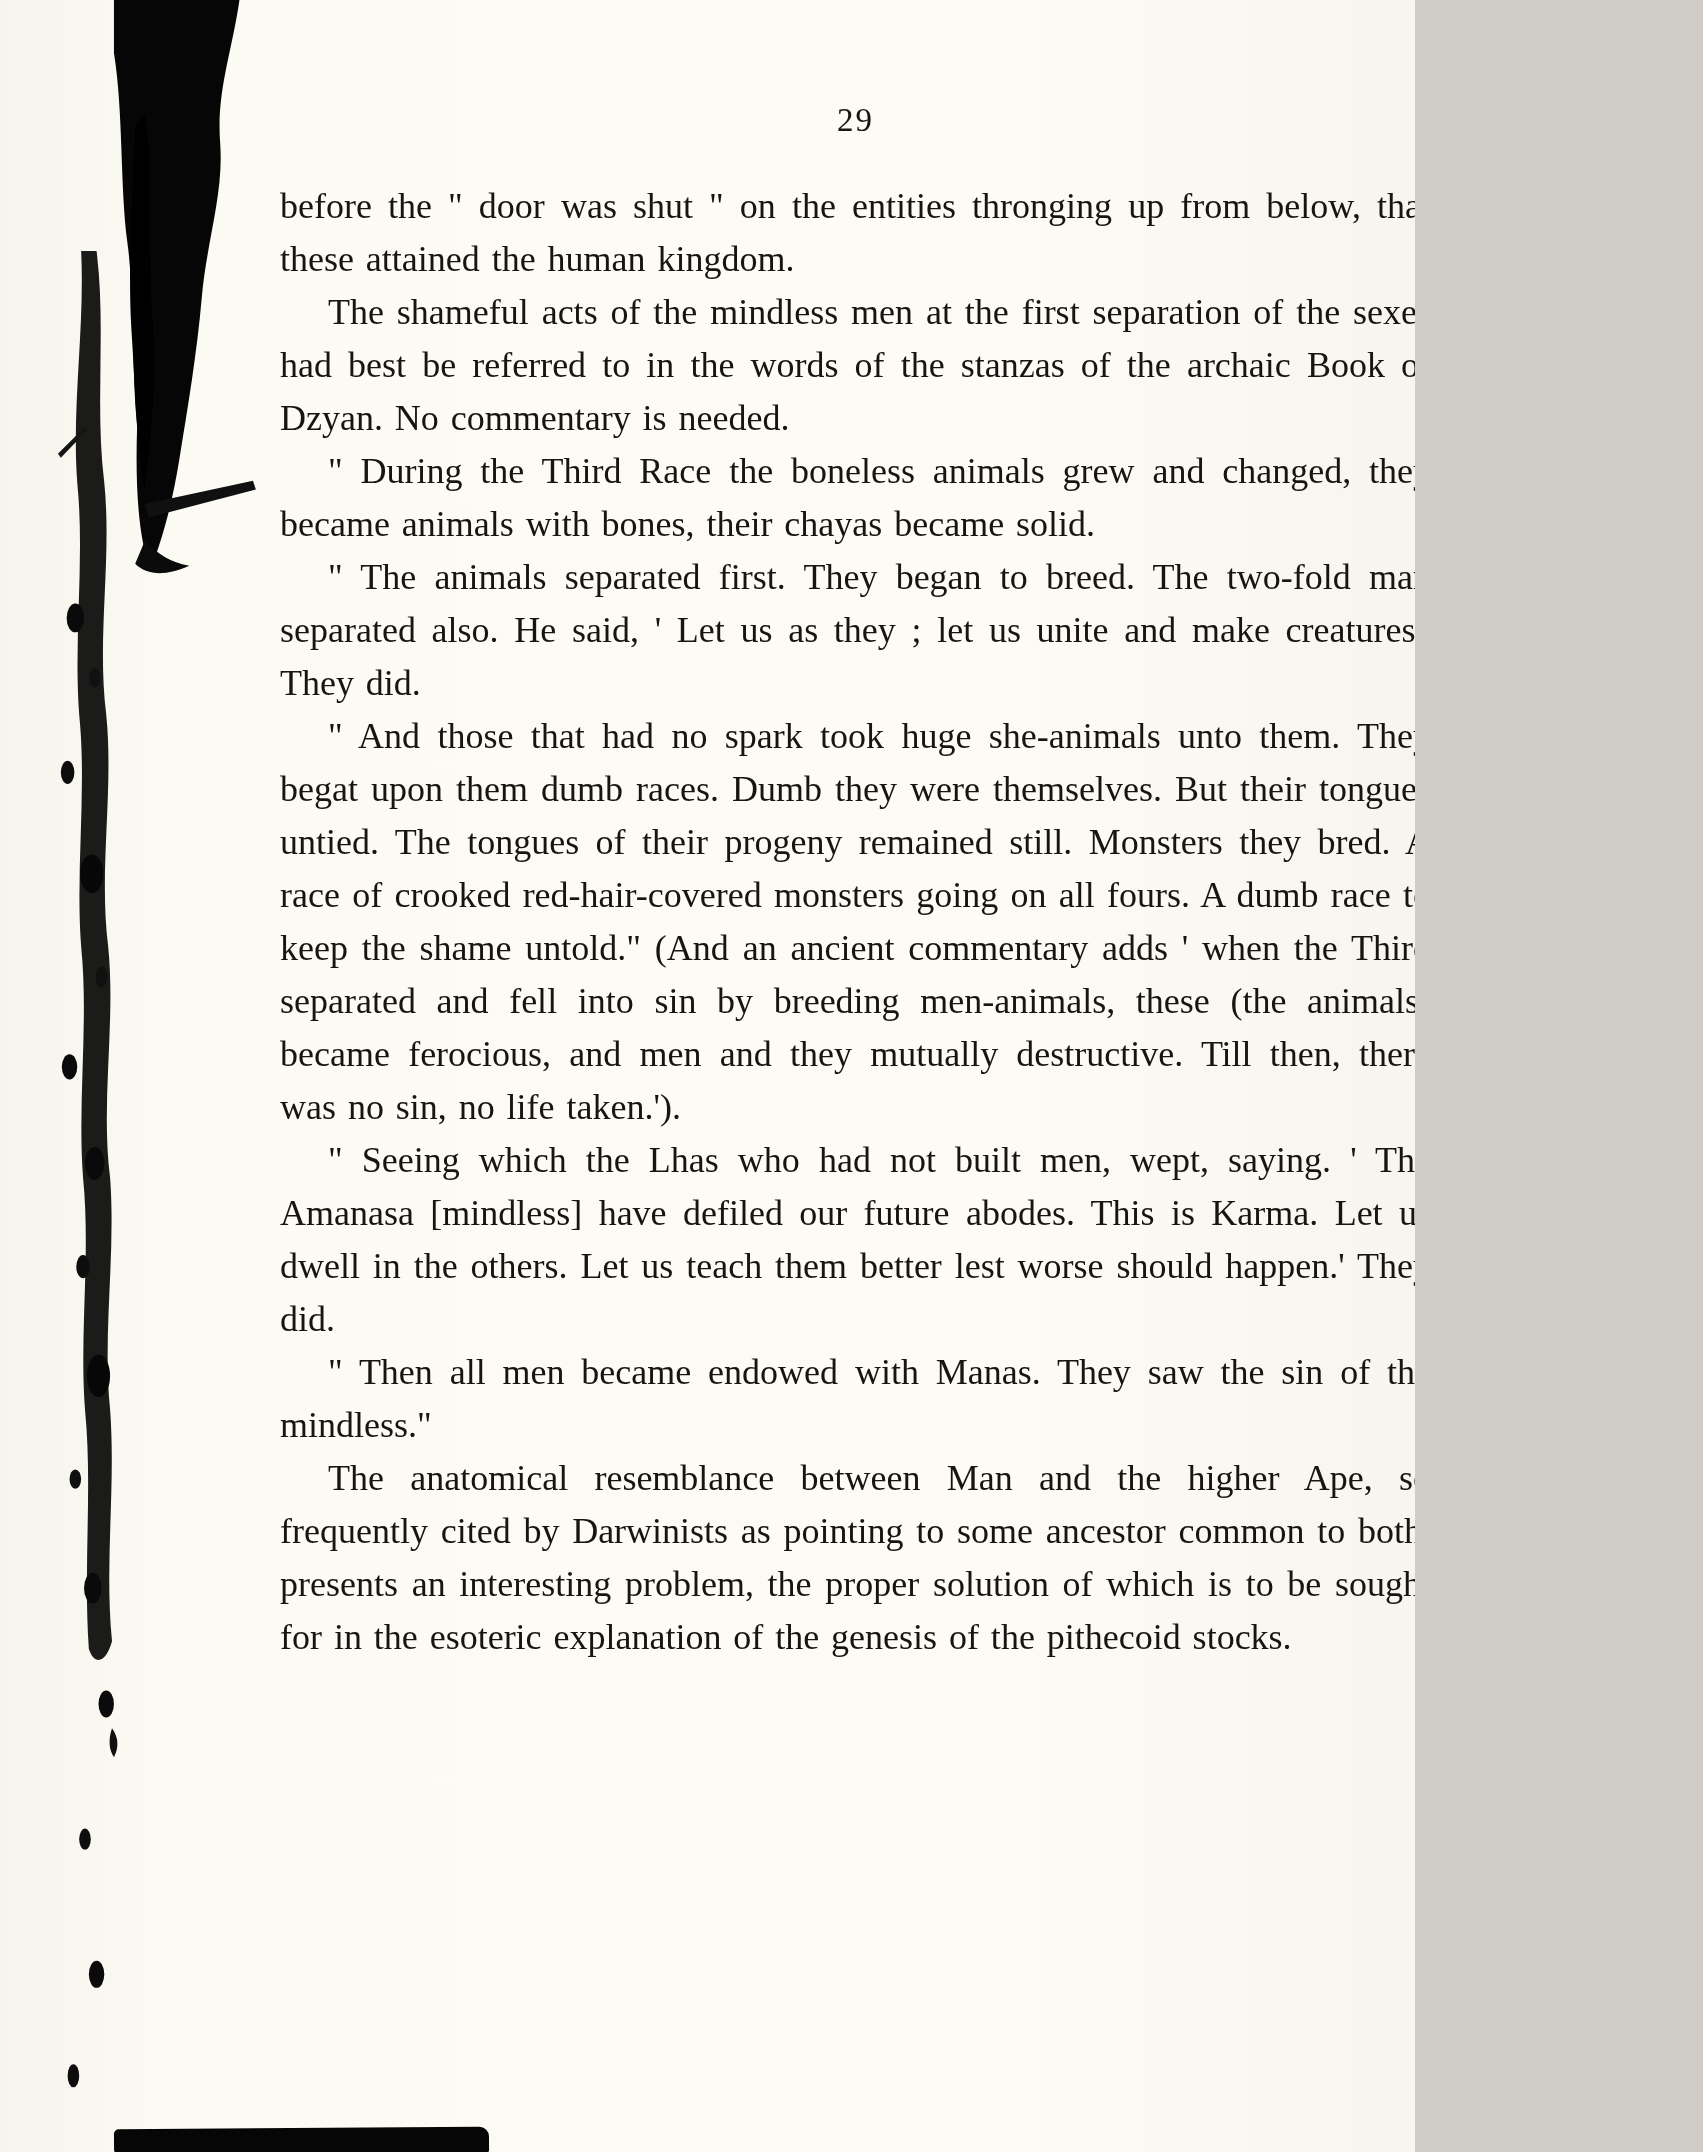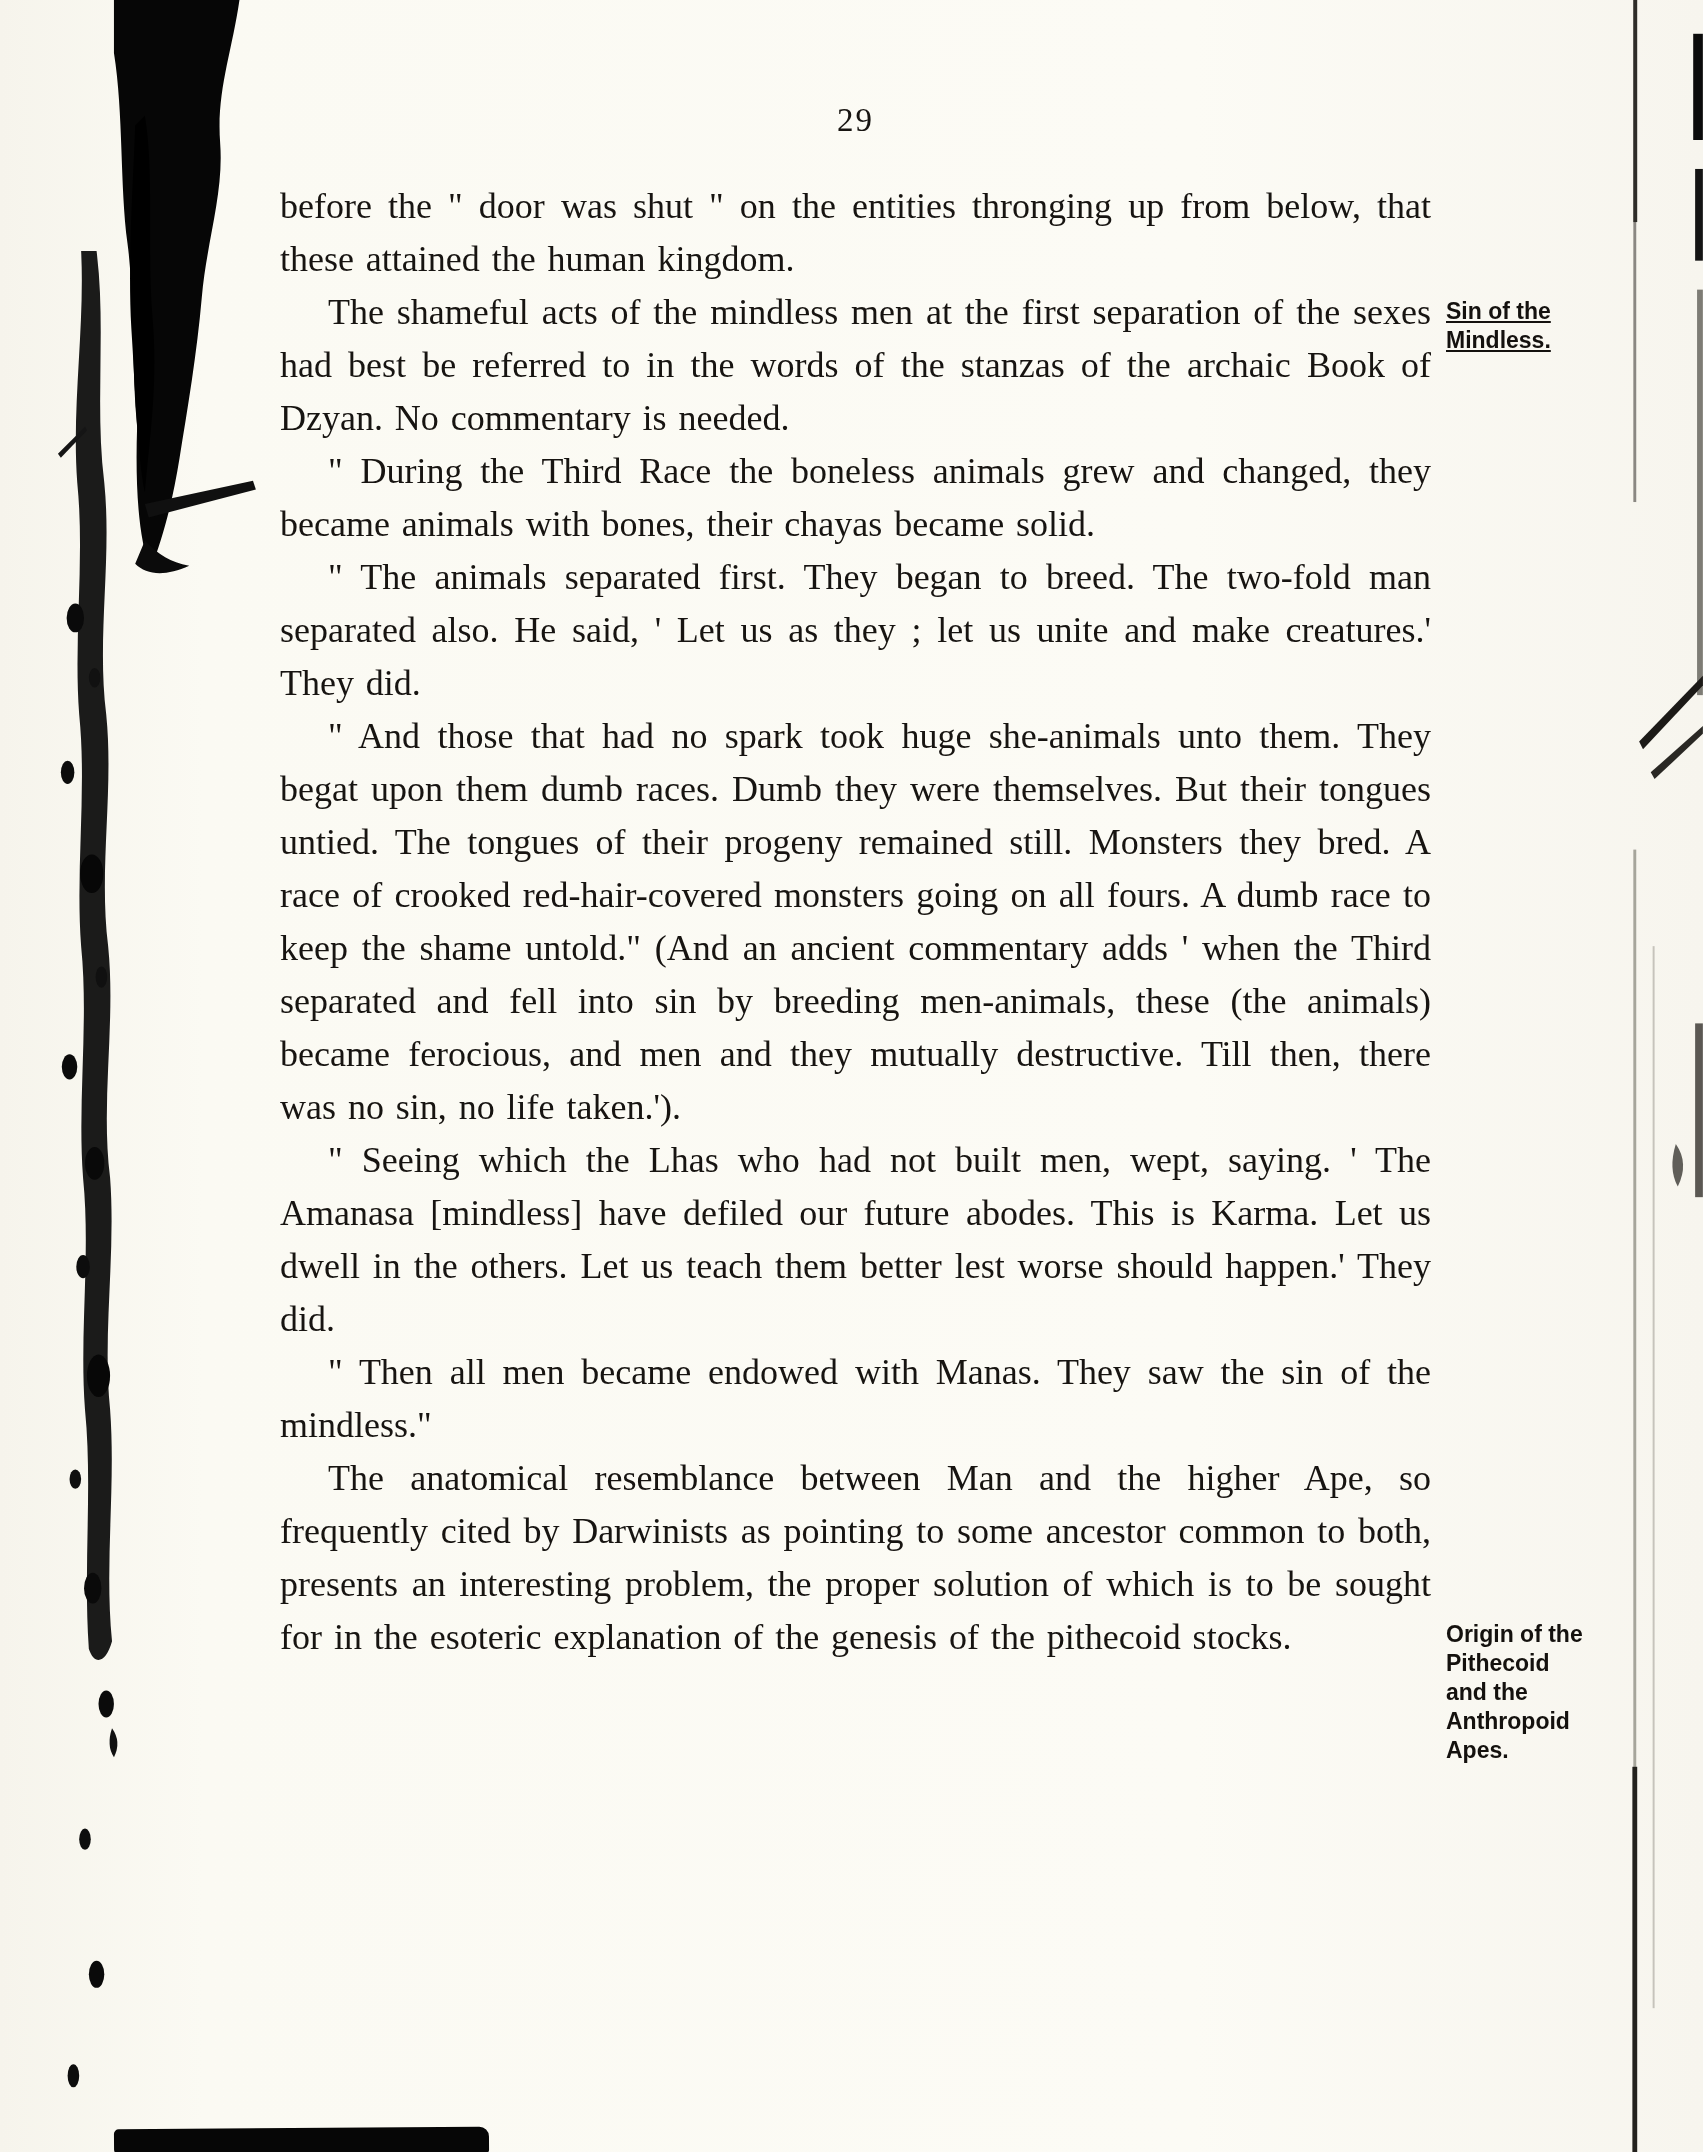--- a/index.html
+++ b/index.html
@@ -2,21 +2,21 @@
 <html><head>
 <meta charset="utf-8">
 <style>
   html, body {
     margin: 0;
     padding: 0;
     background: #cfcdc6;
   }
   .scan-page {
     position: relative;
-    width: 1703px;
+    width: 1415px;
     height: 2152px;
     background: linear-gradient(90deg, #f6f4ec 0%, #fbfaf3 12%, #fcfbf5 70%, #f7f5ee 100%);
     overflow: hidden;
     font-family: "Liberation Serif", serif;
     color: #171411;
   }
 
   .page-number {
     position: absolute;
     top: 102px;

